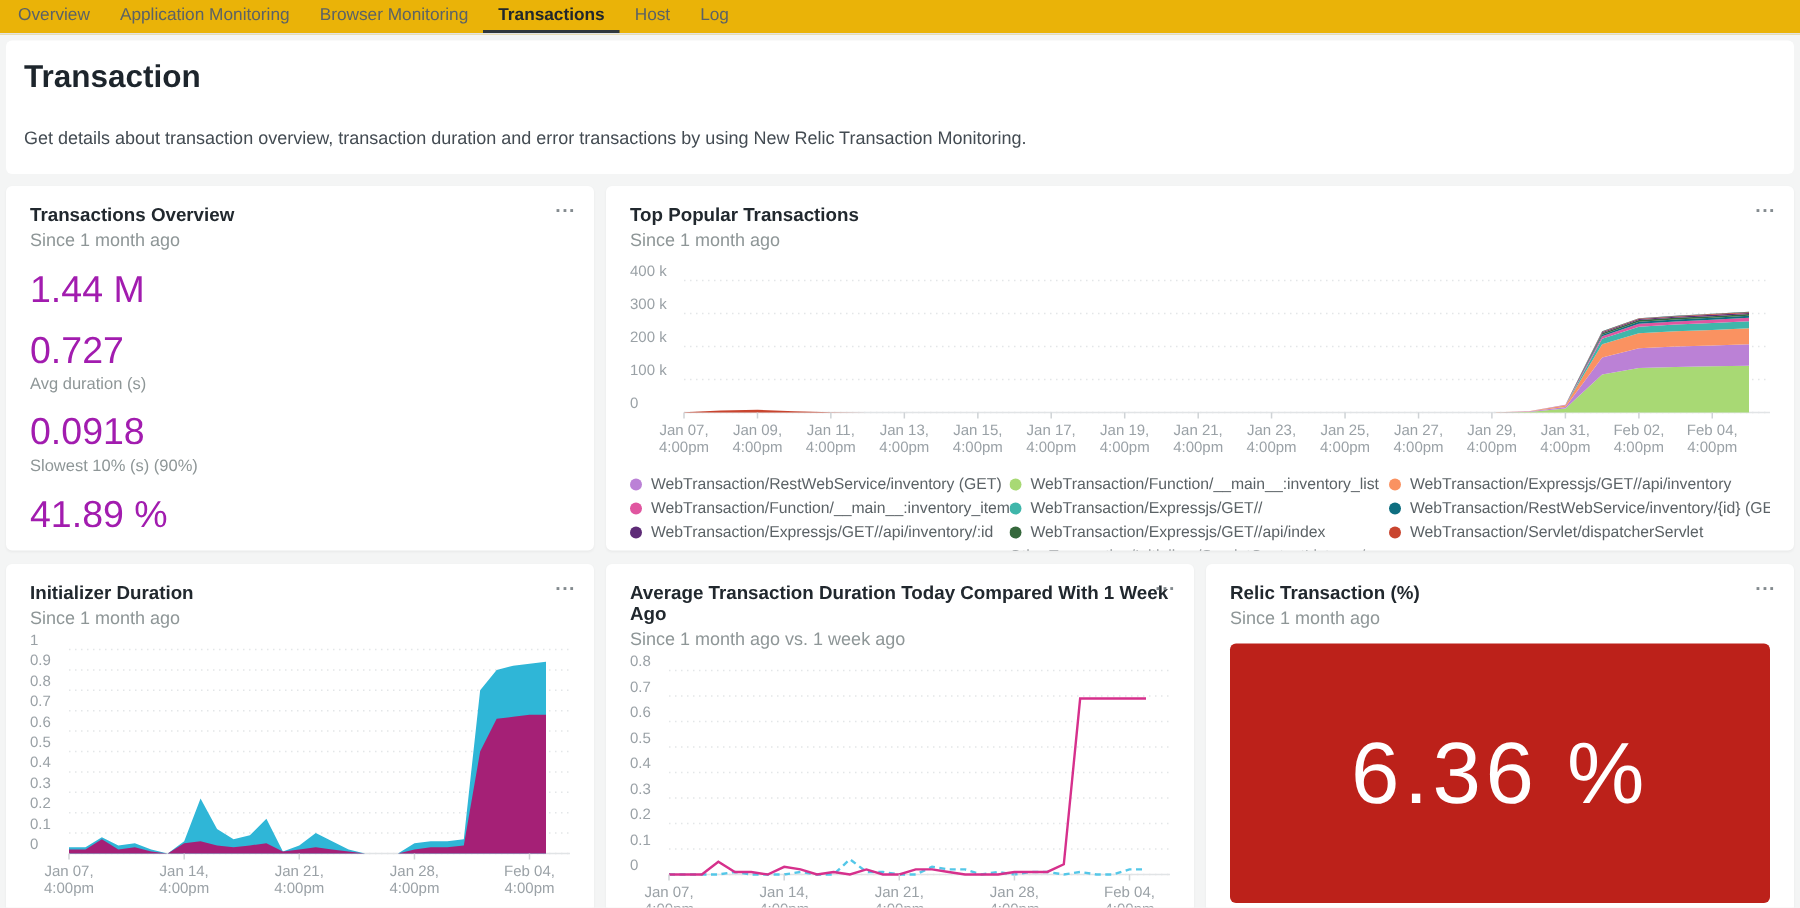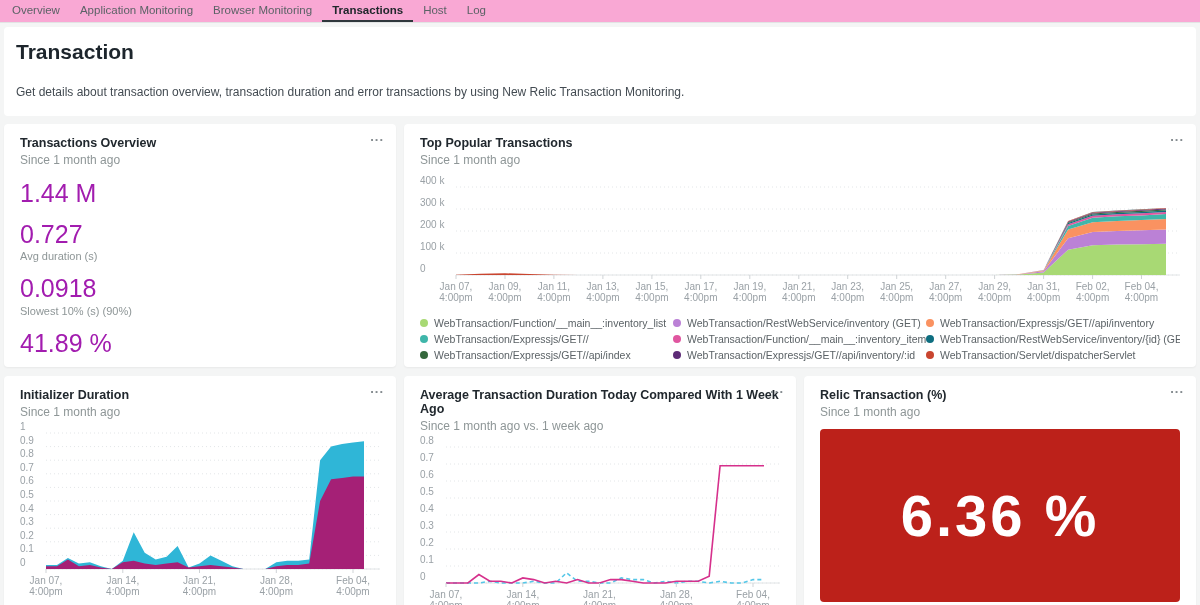--- a/index.html
+++ b/index.html
@@ -4,21 +4,21 @@
 <style>
   * { box-sizing: border-box; margin: 0; padding: 0; }
   html, body { background: #f4f5f5; }
   body {
     width: 1200px; height: 605px; overflow: hidden;
     font-family: "Liberation Sans", sans-serif; color: #1d252c;
   }
   
   .topnav {
     display: flex; align-items: stretch; height: 23px;
-    background: #f9a8d4; border-bottom: 1px solid #e2e4e4; padding: 0 2px;
+    background: #eab308; border-bottom: 1px solid #e2e4e4; padding: 0 2px;
   }
   .tab {
     border: none; background: none; cursor: pointer;
     font-family: inherit; font-size: 11.5px; color: #5b6266;
     padding: 0 10px; display: flex; align-items: center;
     border-bottom: 2px solid transparent;
   }
   .tab.active { color: #21272c; font-weight: bold; border-bottom-color: #2f373c; }
   
   .headerpanel { margin: 4px 4px 8px; background: #fff; border-radius: 4px; padding: 13px 12px 17px; }
@@ -61,21 +61,21 @@
     font-size: 10.5px; color: #5b6266; line-height: 16px;
     white-space: nowrap; overflow: hidden;
   }
   .lrow { display: flex; gap: 14px; margin-top: 9px; }
   .dot { width: 8px; height: 8px; border-radius: 50%; flex: none; display: inline-block; }
   
   .billboard {
     margin-top: 10px; height: 173px; border-radius: 4px;
     display: flex; align-items: center; justify-content: center;
   }
-  .billboard .bval { color: #fff; font-size: 58px; letter-spacing: 3px; font-weight: bold; }
+  .billboard .bval { color: #fff; font-size: 58px; letter-spacing: 3px; font-weight: normal; }
 </style>
 </head>
 <body>
 
 <nav class="topnav">
   <button class="tab">Overview</button>
   <button class="tab">Application Monitoring</button>
   <button class="tab">Browser Monitoring</button>
   <button class="tab active">Transactions</button>
   <button class="tab">Host</button>
@@ -180,47 +180,47 @@
             <text x="672.6" y="109" class="axl mid">Feb 02,</text>
             <text x="672.6" y="120" class="axl mid">4:00pm</text>
             <line x1="721.5" x2="721.5" y1="94" y2="98" stroke="#cfd3d6"></line>
             <text x="721.5" y="109" class="axl mid">Feb 04,</text>
             <text x="721.5" y="120" class="axl mid">4:00pm</text>
           </svg>
         </div>
       <div class="legend-cols">
           <div class="lcol">
             <span class="li">
+              <span class="dot" style="background:#bb81d6"></span>
+              <span>WebTransaction/RestWebService/inventory (GET)</span>
+            </span>
+            <span class="li">
+              <span class="dot" style="background:#e056a0"></span>
+              <span>WebTransaction/Function/__main__:inventory_item</span>
+            </span>
+            <span class="li">
+              <span class="dot" style="background:#5e2b77"></span>
+              <span>WebTransaction/Expressjs/GET//api/inventory/:id</span>
+            </span>
+          </div>
+          <div class="lcol">
+            <span class="li">
               <span class="dot" style="background:#a8d974"></span>
               <span>WebTransaction/Function/__main__:inventory_list</span>
             </span>
             <span class="li">
               <span class="dot" style="background:#3fb6aa"></span>
               <span>WebTransaction/Expressjs/GET//</span>
             </span>
             <span class="li">
               <span class="dot" style="background:#35683c"></span>
               <span>WebTransaction/Expressjs/GET//api/index</span>
             </span>
             <span class="li">
               <span>OtherTransaction/Initializer/ServletContextListener/org.apach...</span>
-            </span>
-          </div>
-          <div class="lcol">
-            <span class="li">
-              <span class="dot" style="background:#bb81d6"></span>
-              <span>WebTransaction/RestWebService/inventory (GET)</span>
-            </span>
-            <span class="li">
-              <span class="dot" style="background:#e056a0"></span>
-              <span>WebTransaction/Function/__main__:inventory_item</span>
-            </span>
-            <span class="li">
-              <span class="dot" style="background:#5e2b77"></span>
-              <span>WebTransaction/Expressjs/GET//api/inventory/:id</span>
             </span>
           </div>
           <div class="lcol">
             <span class="li">
               <span class="dot" style="background:#fa9261"></span>
               <span>WebTransaction/Expressjs/GET//api/inventory</span>
             </span>
             <span class="li">
               <span class="dot" style="background:#0e6e80"></span>
               <span>WebTransaction/RestWebService/inventory/{id} (GET)</span>

